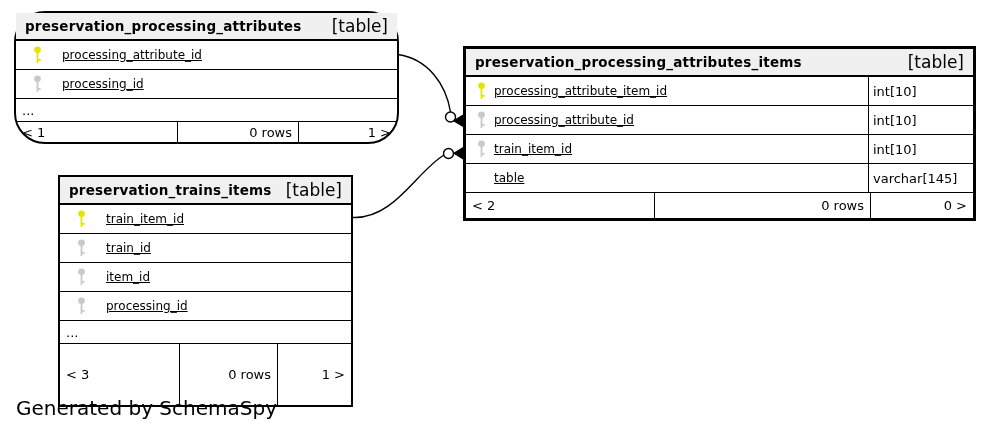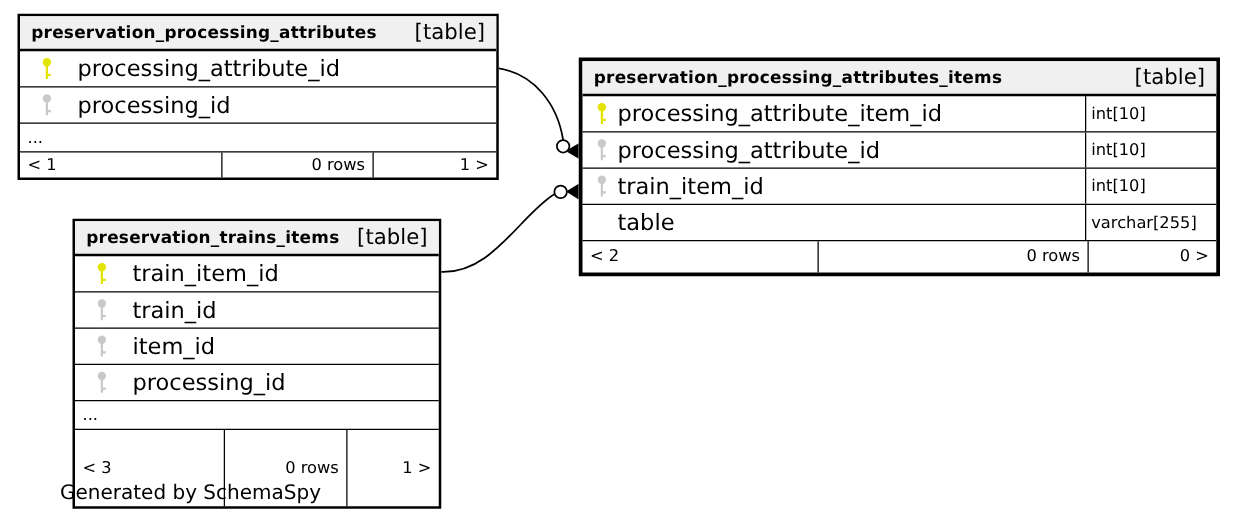--- a/index.html
+++ b/index.html
@@ -50,23 +50,24 @@
     flex: 0 0 auto;
   }
   .row:last-child { border-bottom: none; }
 
   .cell.name {
     position: relative;
     flex: 1 1 auto;
     display: flex;
     align-items: center;
     padding-left: 46px;
-    font-size: 18px;
+    font-size: 12px;
     white-space: nowrap;
     overflow: hidden;
+    text-decoration: underline;
   }
   .tbl.focus .cell.name { padding-left: 28px; }
 
   .cell.type {
     flex: 0 0 105px;
     border-left: 1px solid #000;
     display: flex;
     align-items: center;
     padding-left: 4px;
     font-size: 13px;
@@ -100,38 +101,37 @@
     display: flex;
     flex: 1 1 auto;
     font-size: 13px;
     align-items: stretch;
   }
   .fc { display: flex; align-items: center; }
   .fc.f1 { padding-left: 6px; justify-content: flex-start; }
   .fc.f2 { justify-content: flex-end; padding-right: 6px; border-left: 1px solid #000; }
   .fc.f3 { justify-content: flex-end; padding-right: 6px; border-left: 1px solid #000; flex: 1 1 auto; }
 
-  #t1 { left: 14px;  top: 11px;  width: 385px; height: 133px; }
+  #t1 { left: 14px;  top: 11px;  width: 385px; height: 133px; border-radius: 31px; }
   #t1 .fc.f1 { width: 161px; }
   #t1 .fc.f2 { width: 121px; }
 
   #t2 { left: 58px;  top: 175px; width: 295px; height: 232px; }
   #t2 .fc.f1 { width: 119px; }
   #t2 .fc.f2 { width: 98px;  }
 
   #t3 { left: 463px; top: 46px;  width: 513px; height: 175px; }
   #t3 .fc.f1 { width: 188px; }
   #t3 .fc.f2 { width: 216px; }
 
   .gen-note {
     position: absolute;
     left: 16px;
-    top: 384px;
-    font-size: 16px;
-    margin-left: 32px;
+    top: 396px;
+    font-size: 20px;
   }
 </style>
 </head>
 <body>
 
 <div class="canvas">
 
   <svg class="overlay" viewBox="0 0 993 424">
     <path d="M398,54.5 C428,59 446,84 450.5,112" fill="none" stroke="#000" stroke-width="1.4"></path>
     <path d="M353,217.5 C394,219 416,172 444,155" fill="none" stroke="#000" stroke-width="1.4"></path>
@@ -257,21 +257,21 @@
             <path d="M4 7 h2 v7.5 h2.5 v2 H6 v2.5 H4 Z"></path>
           </svg>
         <span>train_item_id</span>
       </span>
       <span class="cell type">int[10]</span>
     </div>
     <div class="row">
       <span class="cell name">
         <span>table</span>
       </span>
-      <span class="cell type">varchar[255]</span>
+      <span class="cell type">varchar[145]</span>
     </div>
     <div class="frow">
       <span class="fc f1">&lt; 2</span>
       <span class="fc f2">0 rows</span>
       <span class="fc f3">0 &gt;</span>
     </div>
   </div>
 
   <div class="gen-note">Generated by SchemaSpy</div>
 

